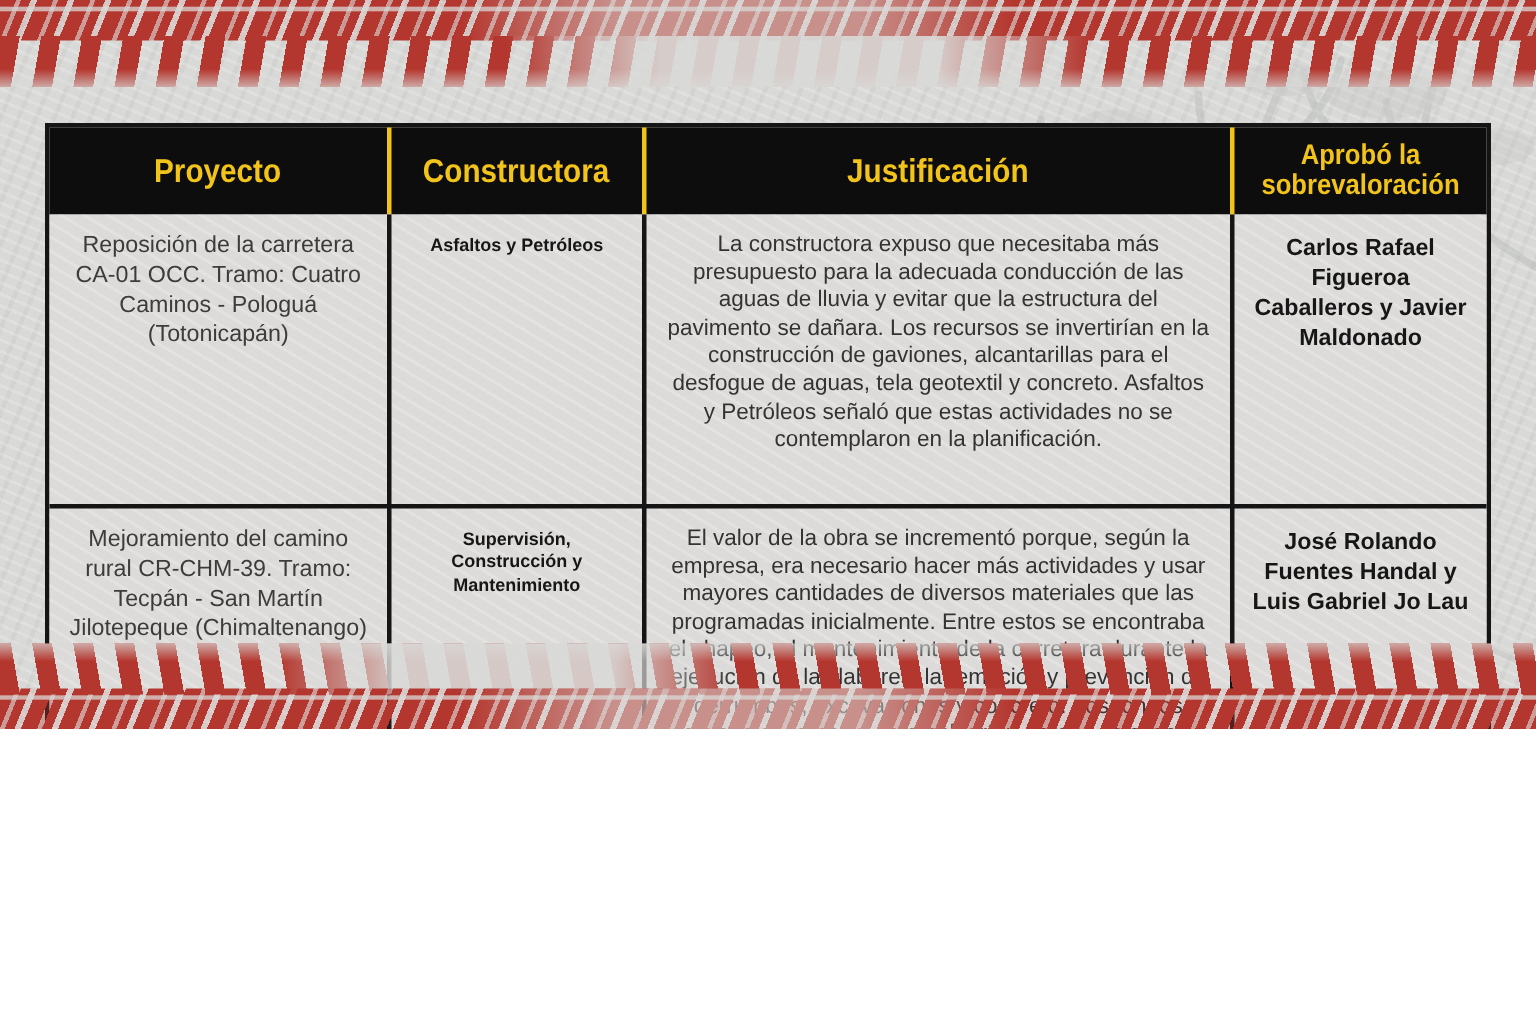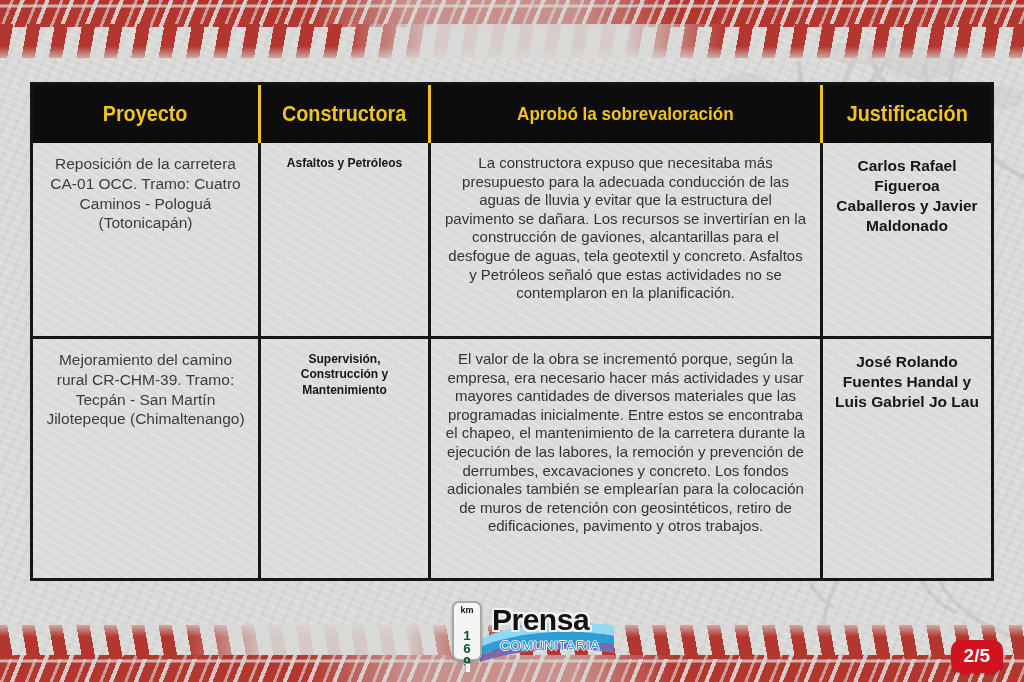--- a/index.html
+++ b/index.html
@@ -1,17 +1,17 @@
 <!DOCTYPE html>
 <html><head>
 <meta charset="utf-8">
 <style>
   html,body{margin:0;padding:0;}
   .canvas{
-    position:relative; width:1024px; height:682px; overflow:hidden;
+    position:relative; width:1024px; height:486px; overflow:hidden;
     background:#d9d9d7;
     background-image:
       repeating-linear-gradient(23deg, rgba(255,255,255,.18) 0 2px, rgba(0,0,0,0) 2px 7px),
       repeating-linear-gradient(-67deg, rgba(160,160,158,.12) 0 3px, rgba(0,0,0,0) 3px 11px);
     font-family:"Liberation Sans", sans-serif;
   }
 
   
   .tracks{position:absolute;left:0;right:0;}
   .tracks-top{top:0;height:60px;}
@@ -143,25 +143,25 @@
     <div class="tread-chevrons top"></div>
   </div>
 
   <div class="table">
     <div class="hcell">
       <span class="hlabel">Proyecto</span>
     </div>
     <div class="hcell ysep">
       <span class="hlabel">Constructora</span>
     </div>
+    <div class="hcell ysep">
+      <span class="hlabel">Justificación</span>
+    </div>
     <div class="hcell ysep small">
       <span class="hlabel">Aprobó la sobrevaloración</span>
-    </div>
-    <div class="hcell ysep">
-      <span class="hlabel">Justificación</span>
     </div>
 
     <div class="bcell cell-project">Reposición de la carretera CA-01 OCC. Tramo: Cuatro Caminos - Pologuá (Totonicapán)</div>
     <div class="bcell bsep cell-constructora">Asfaltos y Petróleos</div>
     <div class="bcell bsep cell-justif">La constructora expuso que necesitaba más presupuesto para la adecuada conducción de las aguas de lluvia y evitar que la estructura del pavimento se dañara. Los recursos se invertirían en la construcción de gaviones, alcantarillas para el desfogue de aguas, tela geotextil y concreto. Asfaltos y Petróleos señaló que estas actividades no se contemplaron en la planificación.</div>
     <div class="bcell bsep cell-approver">Carlos Rafael Figueroa Caballeros y Javier Maldonado</div>
 
     <div class="bcell rsep cell-project">Mejoramiento del camino rural CR-CHM-39. Tramo: Tecpán - San Martín Jilotepeque (Chimaltenango)</div>
     <div class="bcell bsep rsep cell-constructora">Supervisión, Construcción y Mantenimiento</div>
     <div class="bcell bsep rsep cell-justif">El valor de la obra se incrementó porque, según la empresa, era necesario hacer más actividades y usar mayores cantidades de diversos materiales que las programadas inicialmente. Entre estos se encontraba el chapeo, el mantenimiento de la carretera durante la ejecución de las labores, la remoción y prevención de derrumbes, excavaciones y concreto. Los fondos adicionales también se emplearían para la colocación de muros de retención con geosintéticos, retiro de edificaciones, pavimento y otros trabajos.</div>

